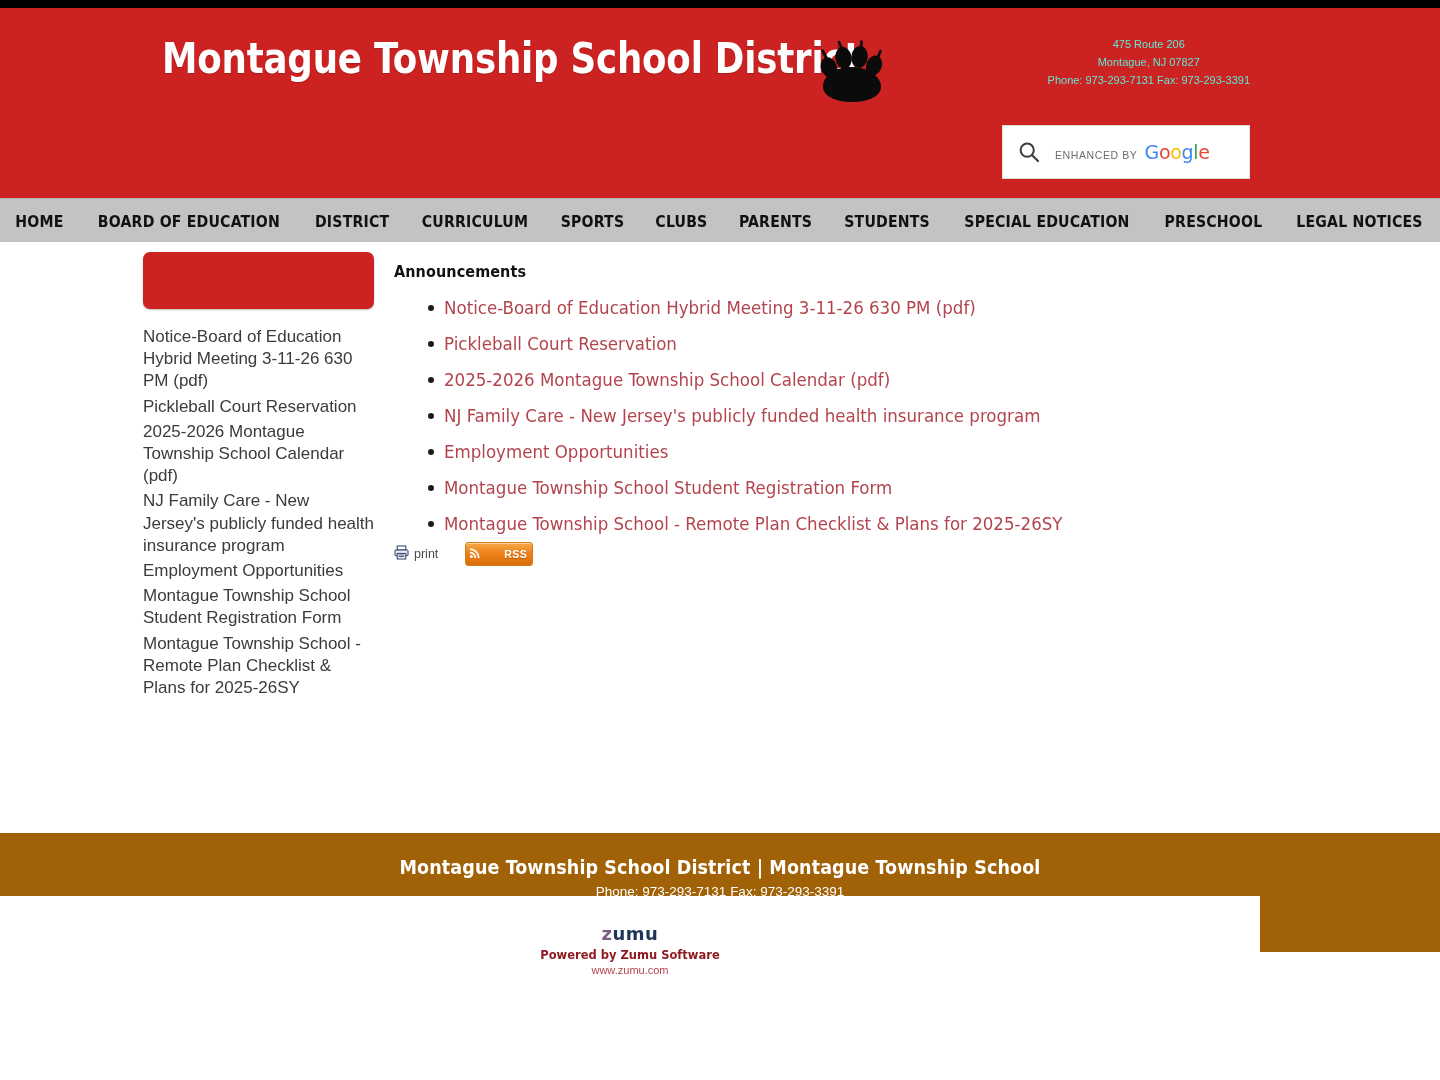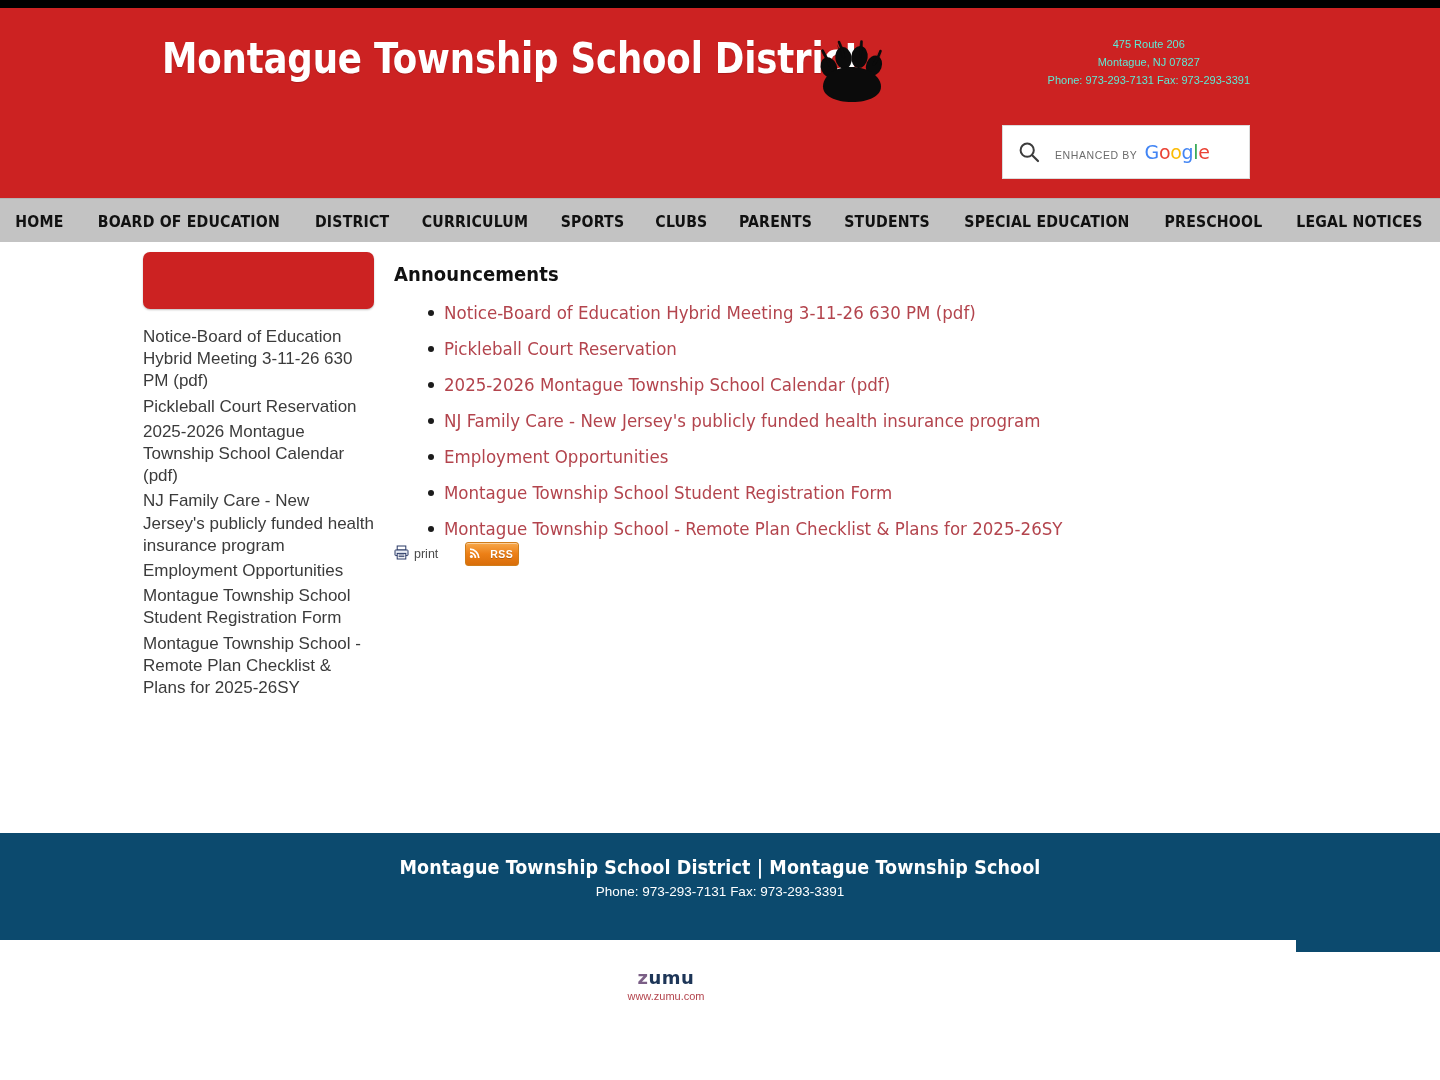--- a/index.html
+++ b/index.html
@@ -120,21 +120,21 @@
     line-height: 22.2px;
     margin-bottom: 3px;
     cursor: pointer;
   }
 
   .main { position: absolute; left: 254px; top: 0px; width: 880px; }
   .main-title {
     color: #111111;
     font-family: "Liberation Sans Narrow", "DejaVu Sans Condensed", "Liberation Sans", sans-serif;
     font-weight: bold;
-    font-size: 20px;
+    font-size: 16px;
     margin-top: 20px;
     letter-spacing: 0.1px;
   }
   .ann-list { list-style: none; margin: 16px 0 0 0; padding: 0; }
   .ann-li {
     position: relative;
     padding-left: 50px;
     margin-bottom: 14px;
     font-size: 17.5px;
     line-height: 21px;
@@ -158,61 +158,61 @@
   }
   .print-btn {
     display: flex; align-items: center; gap: 5px; cursor: pointer;
   }
   .print-label {
     color: #4a4a4a; font-size: 12.5px;
     font-family: "Liberation Sans", sans-serif;
   }
   .rss-badge {
     margin-left: 27px;
-    display: inline-flex; align-items: center; gap: 7px;
+    display: inline-flex; align-items: center; gap: 21px;
     background: linear-gradient(180deg,#f7a84a 0%,#ec7f16 50%,#d96e0a 100%);
     border: 1px solid #d07d1a;
     border-radius: 3px;
     padding: 2px 5px 2px 3px;
     cursor: pointer;
     box-shadow: inset 0 1px 0 rgba(255,255,255,0.45);
   }
   .rss-badge .rss-text {
     color: #ffffff; font-size: 10.5px; font-weight: bold;
     letter-spacing: 0.4px;
     font-family: "Liberation Sans", sans-serif;
     text-shadow: 0 1px 0 rgba(0,0,0,0.22);
     padding-left: 2px;
   }
 
   
   .footer {
     position: absolute; left: 0; top: 833px; width: 1440px; height: 119px;
-    background: #0c4a6e;
+    background: #a16207;
     text-align: center;
   }
   .foot-title {
     color: #ffffff;
     font-family: "Liberation Sans Narrow", "DejaVu Sans Condensed", "Liberation Sans", sans-serif;
     font-weight: bold;
     font-size: 19.5px;
     padding-top: 23px;
     letter-spacing: 0.1px;
   }
   .foot-line {
     color: #ffffff;
     font-size: 13.5px;
     line-height: 19px;
     margin-top: 3px;
   }
 
   
   .zumu {
-    position: absolute; left: 0; top: 940px; width: 1260px; height: 128px;
-    background: #ffffff; text-align: center; padding-left: 36px;
+    position: absolute; left: 0; top: 896px; width: 1260px; height: 128px;
+    background: #ffffff; text-align: center;
   }
   .zumu-logo {
     padding-top: 28px;
     font-family: "DejaVu Sans", sans-serif;
     font-size: 18px;
     font-weight: bold;
     letter-spacing: 0.5px;
     line-height: 20px;
   }
   .zumu-logo .zl-z { color: #7b5f86; }
@@ -387,16 +387,17 @@
     </div>
   </div>
 
   <div class="footer">
     <div class="foot-title">Montague Township School District | Montague Township School</div>
     <div class="foot-line">Phone: 973-293-7131    Fax: 973-293-3391</div>
   </div>
 
   <div class="zumu">
     <div class="zumu-logo"><span class="zl-z">z</span><span class="zl-rest">umu</span></div>
+    <div class="zumu-powered">Powered by Zumu Software</div>
     <div class="zumu-url">www.zumu.com</div>
   </div>
 
 </div>
 
 </body></html>

